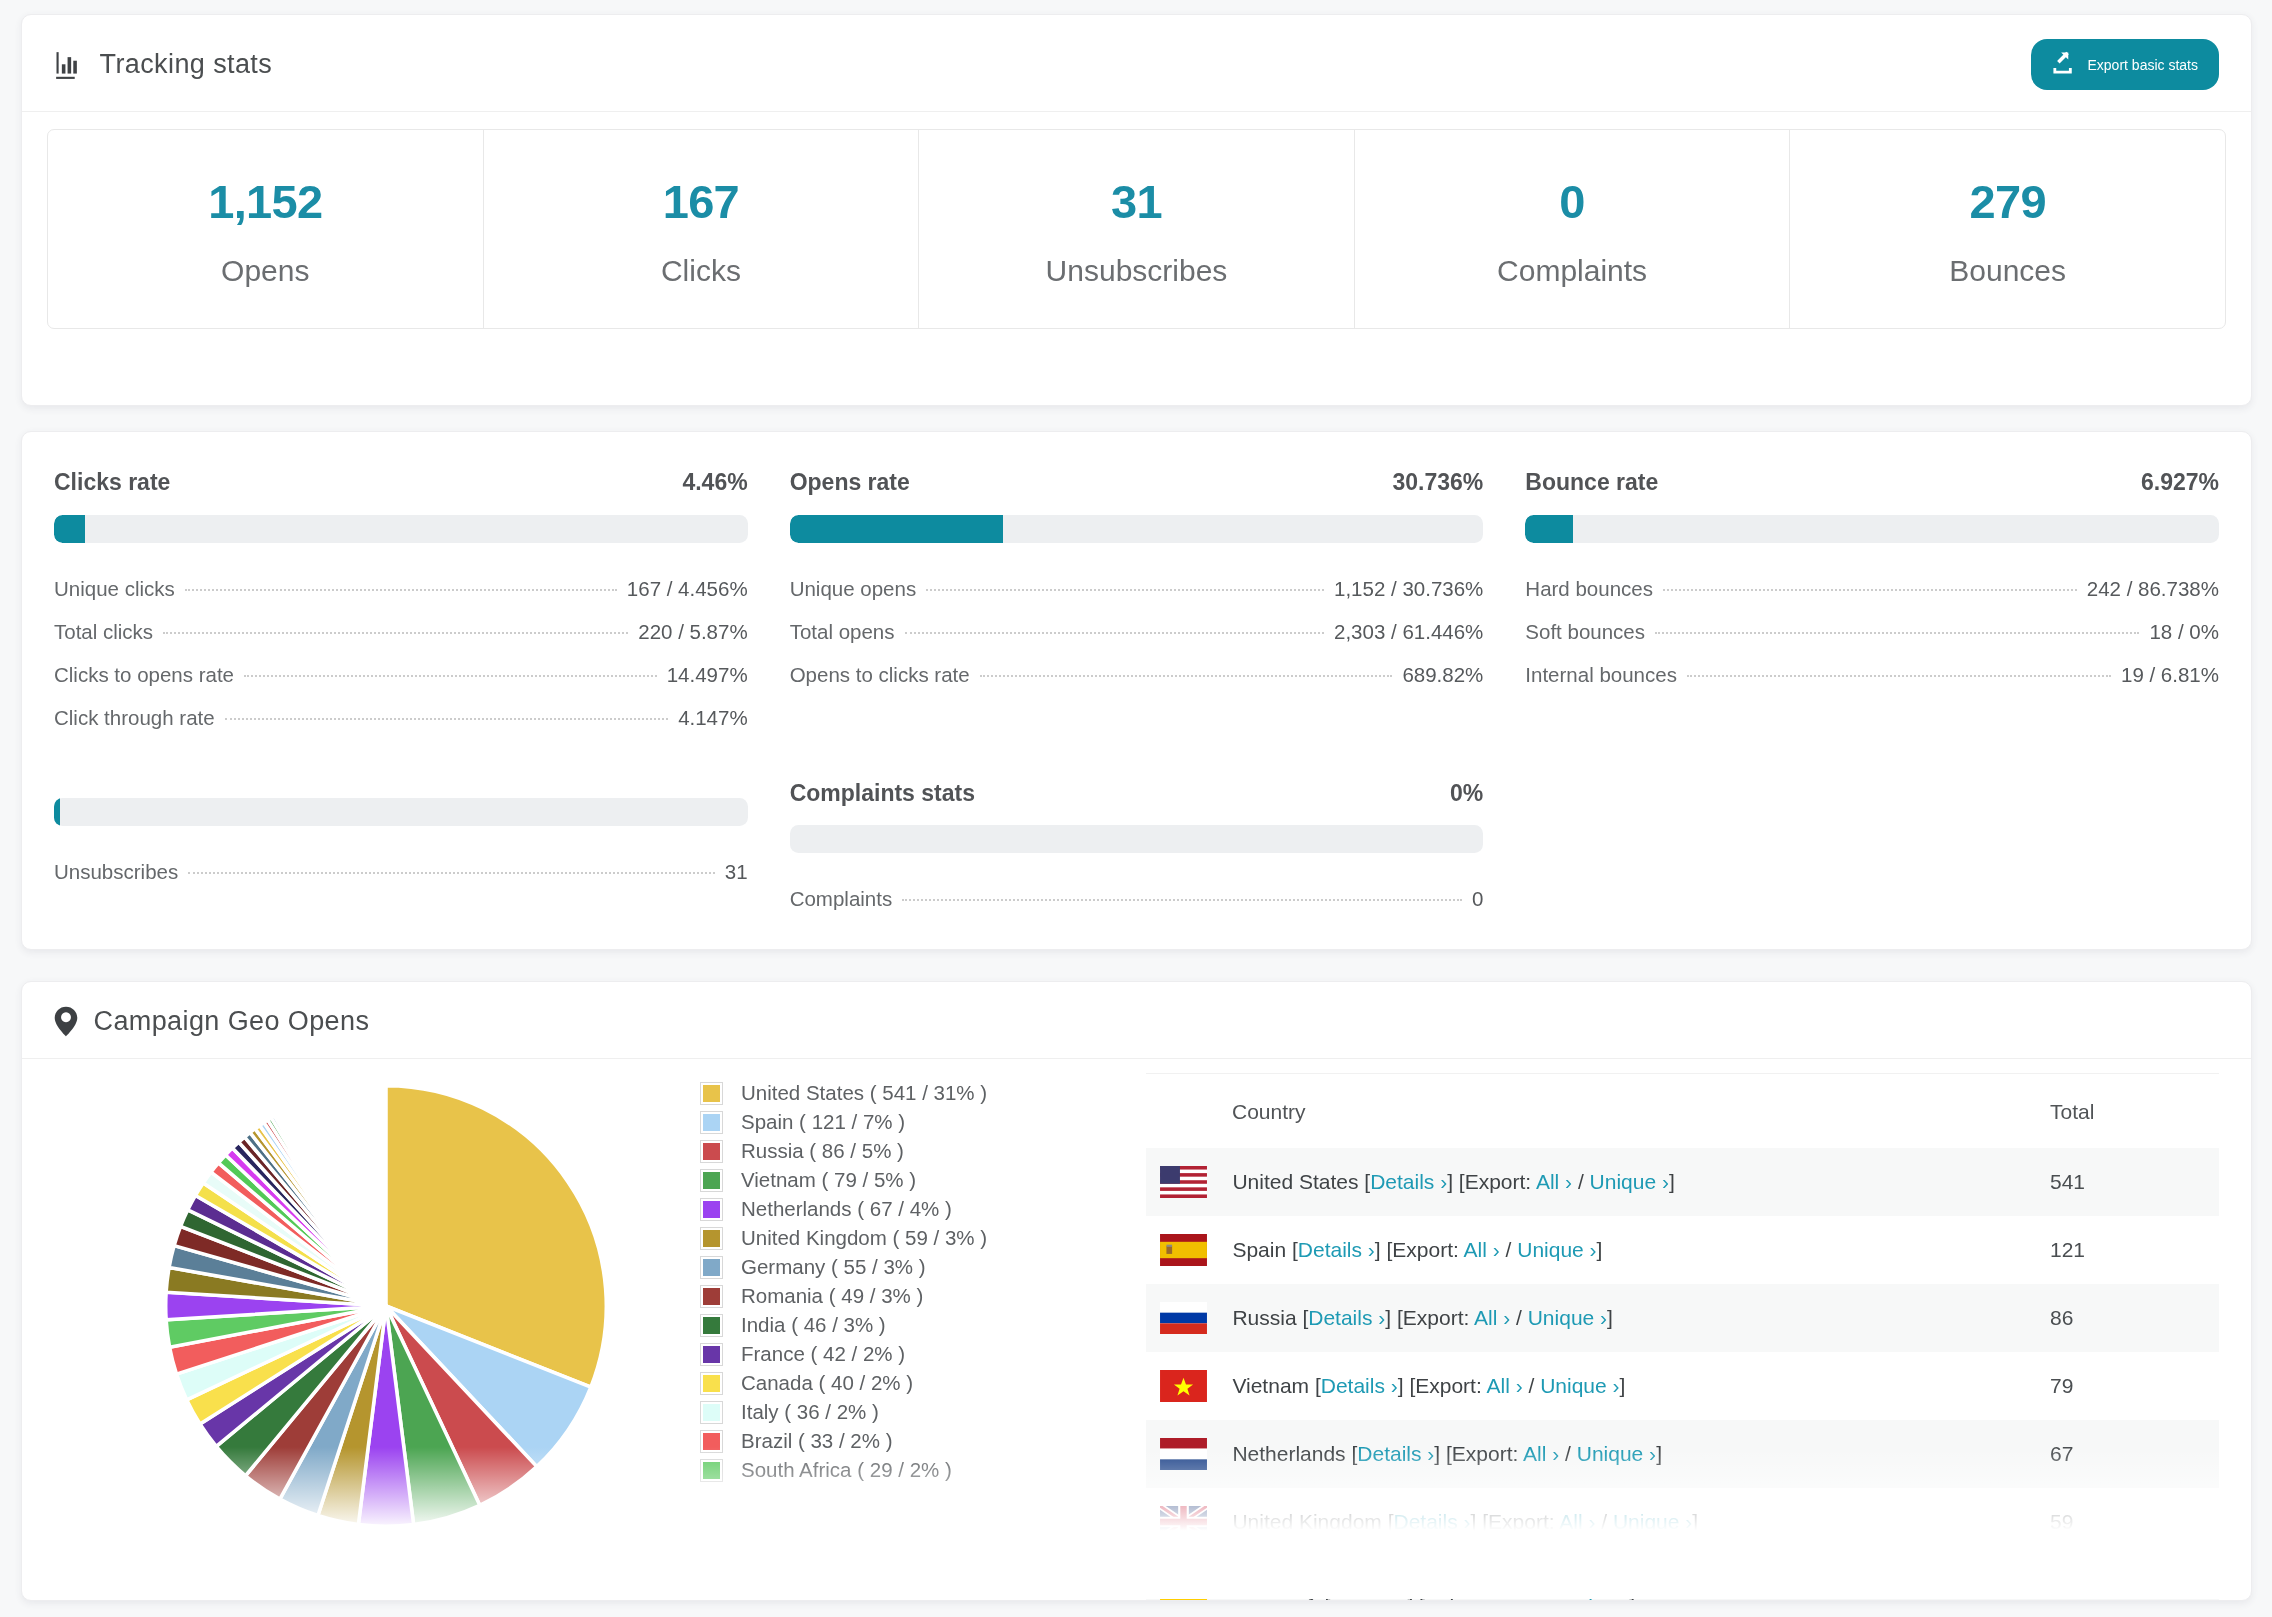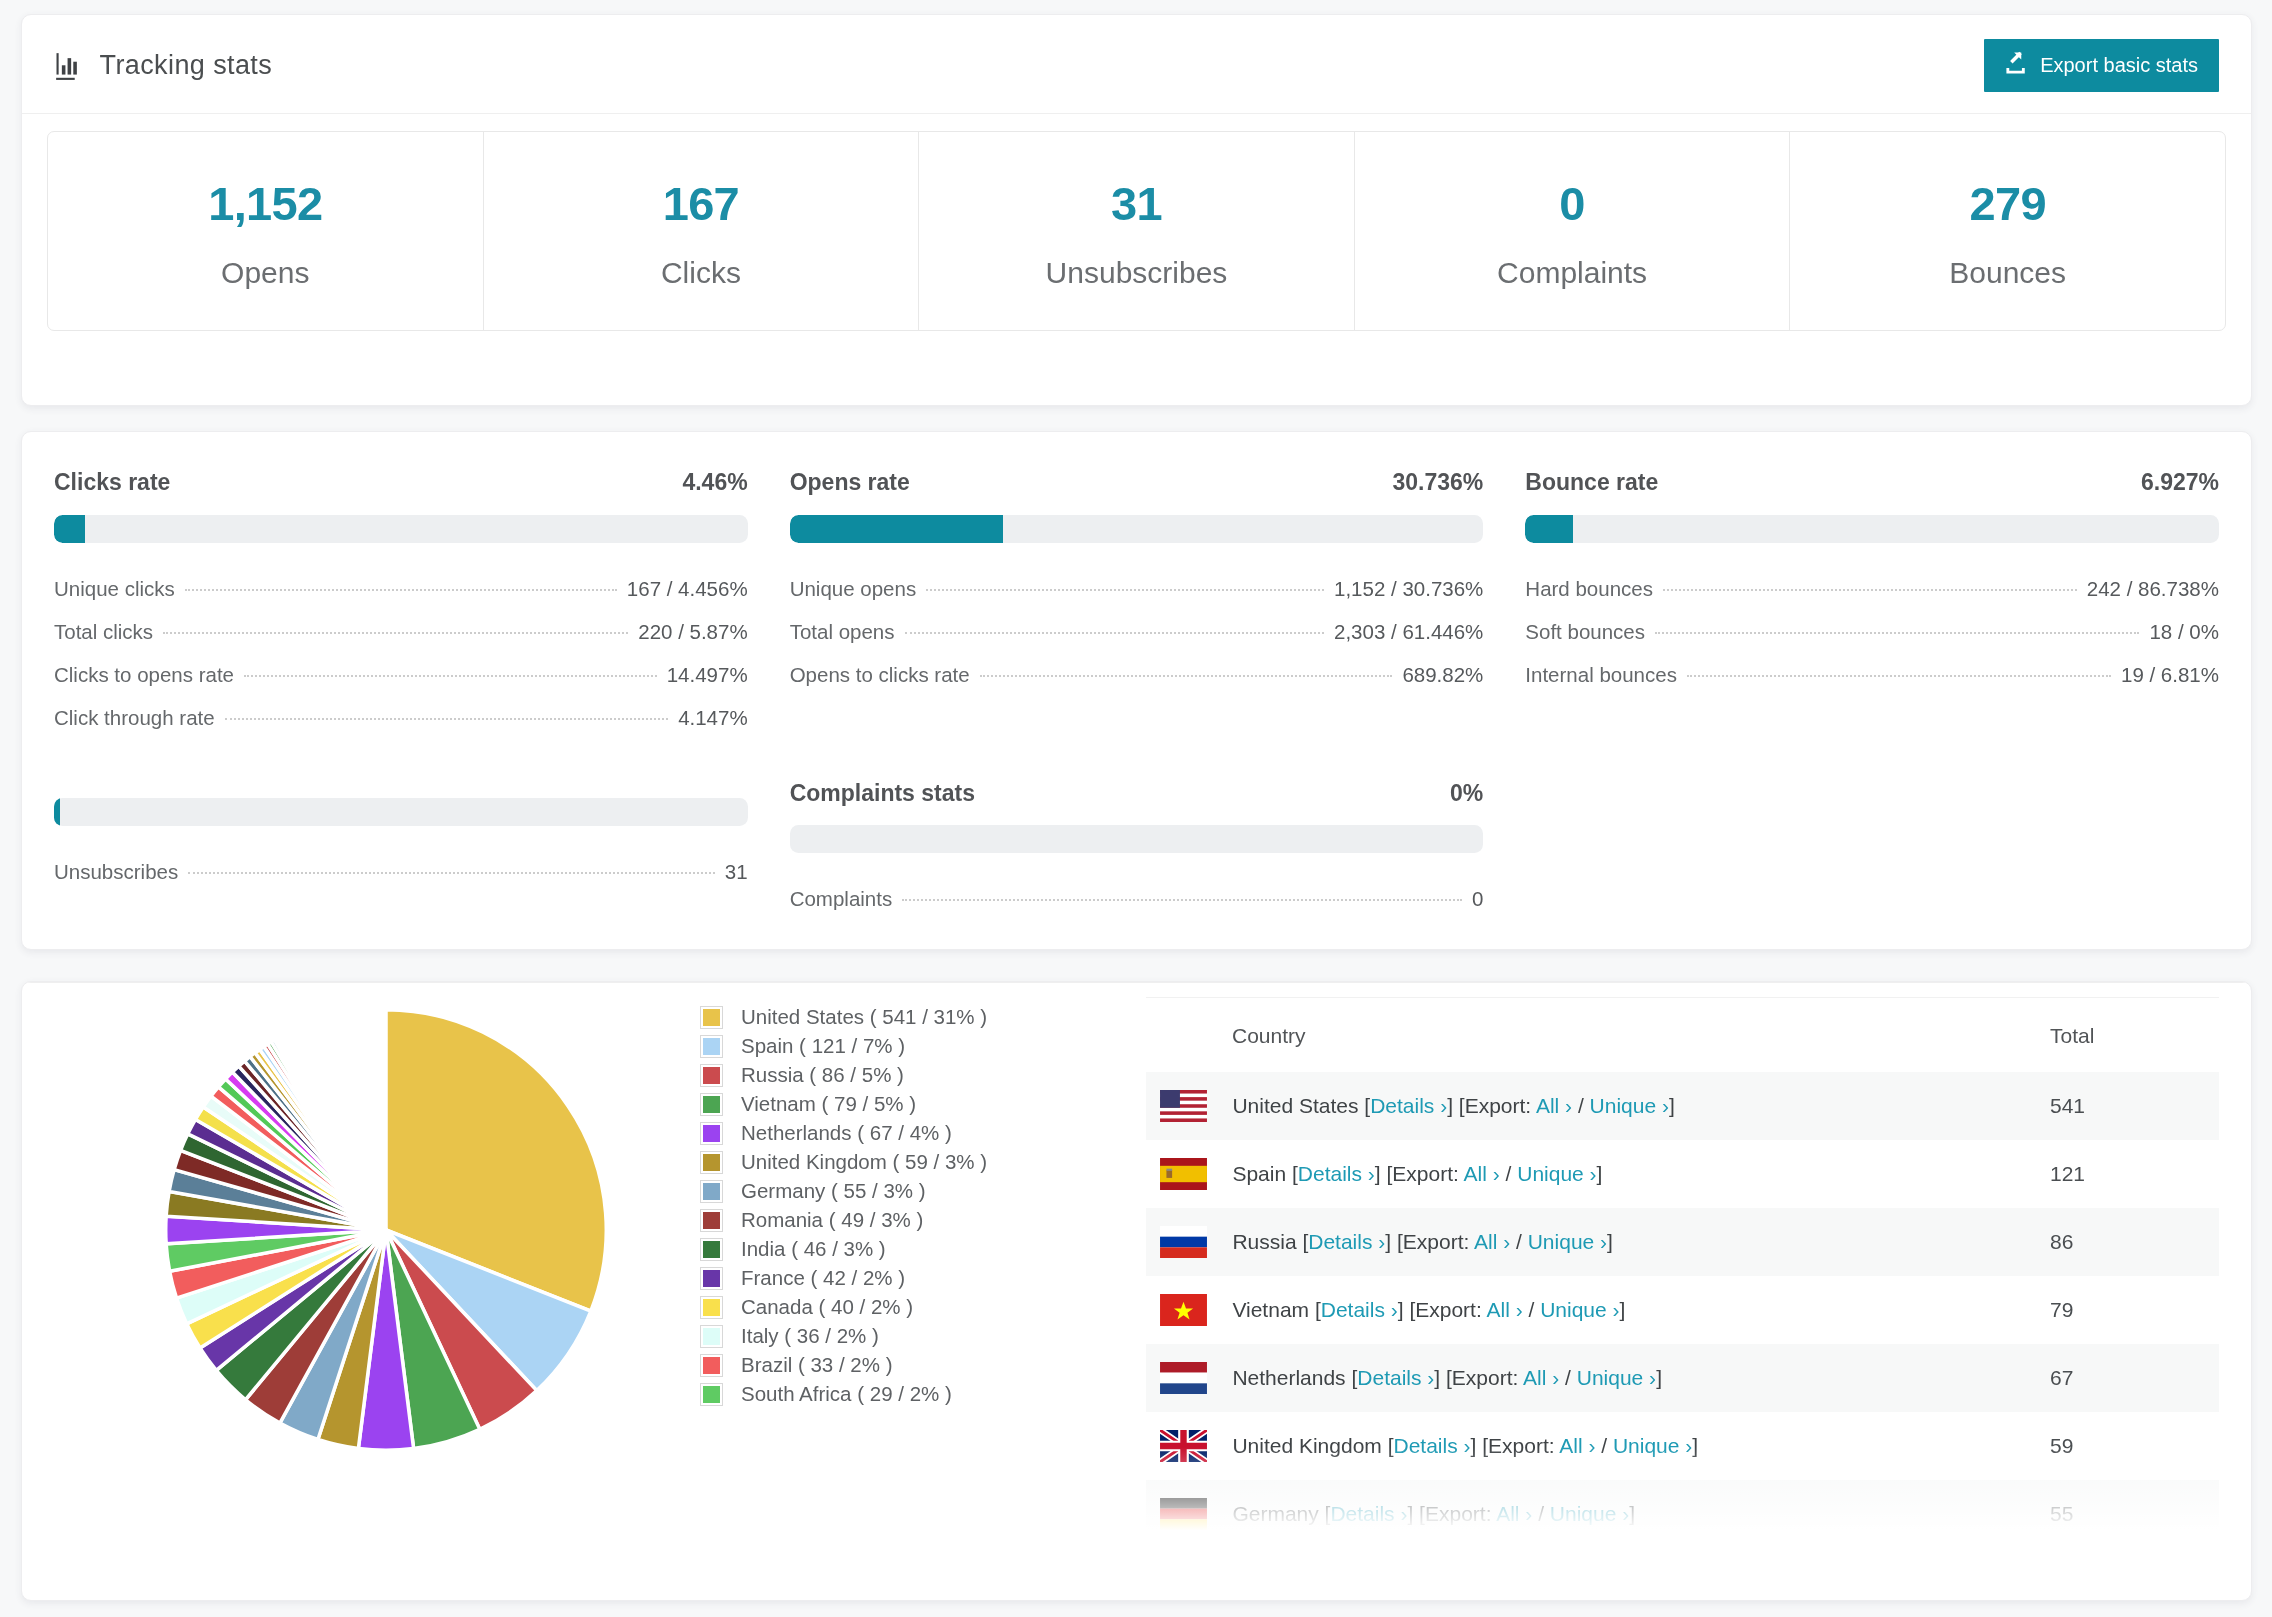--- a/index.html
+++ b/index.html
@@ -38,23 +38,23 @@
   
   #card-tracking { height: 392px; margin-bottom: 25.4px; }
   .export-btn {
     display: inline-flex;
     align-items: center;
     gap: 11.3px;
     background: #0d8b9f;
     color: #fff;
     border: none;
     font-family: inherit;
-    font-size: 20px;
+    font-size: 14px;
     padding: 12px 21px;
-    border-radius: 1px;
+    border-radius: 16px;
     cursor: pointer;
   }
   .stats-row {
     margin: 17px 25px;
     border: 1.4px solid #e8e8e8;
     border-radius: 7px;
     display: flex;
     height: 200px;
   }
   .stat-cell {
@@ -347,20 +347,30 @@
     <div class="kv-row">
       <span class="kv-label">Complaints</span>
       <span class="kv-leader"></span>
       <span class="kv-value">0</span>
     </div>
         </div>
       </div>
   </div>
 
   <div class="card" id="card-geo">
+    <div class="card-header">
+      <div class="card-title">
+        <span>
+          <svg width="24" height="31" viewBox="0 0 34 44">
+            <path d="M17 1 C8 1 1 8 1 17 c0 11 16 26 16 26 s16 -15 16 -26 C33 8 26 1 17 1 z M17 23 a7 7 0 1 1 0.01 0 z" fill="#3d4043"></path>
+          </svg>
+        </span>
+        <span>Campaign Geo Opens</span>
+      </div>
+    </div>
     <div class="hdr-divider"></div>
 
     <div class="geo-body">
       <div class="pie-wrap">
         <svg id="pie-svg" width="466" height="466" viewBox="0 0 660 660">
             <path d="M 330 330 L 330.00 18.00 A 312 312 0 0 1 620.09 444.85 Z" fill="#E8C34A" stroke="#ffffff" stroke-width="5"></path>
             <path d="M 330 330 L 620.09 444.85 A 312 312 0 0 1 543.58 557.44 Z" fill="#ABD4F4" stroke="#ffffff" stroke-width="5"></path>
             <path d="M 330 330 L 543.58 557.44 A 312 312 0 0 1 462.84 612.31 Z" fill="#CB4B4E" stroke="#ffffff" stroke-width="5"></path>
             <path d="M 330 330 L 462.84 612.31 A 312 312 0 0 1 369.10 639.54 Z" fill="#4CA552" stroke="#ffffff" stroke-width="5"></path>
             <path d="M 330 330 L 369.10 639.54 A 312 312 0 0 1 290.90 639.54 Z" fill="#9B43F0" stroke="#ffffff" stroke-width="5"></path>

